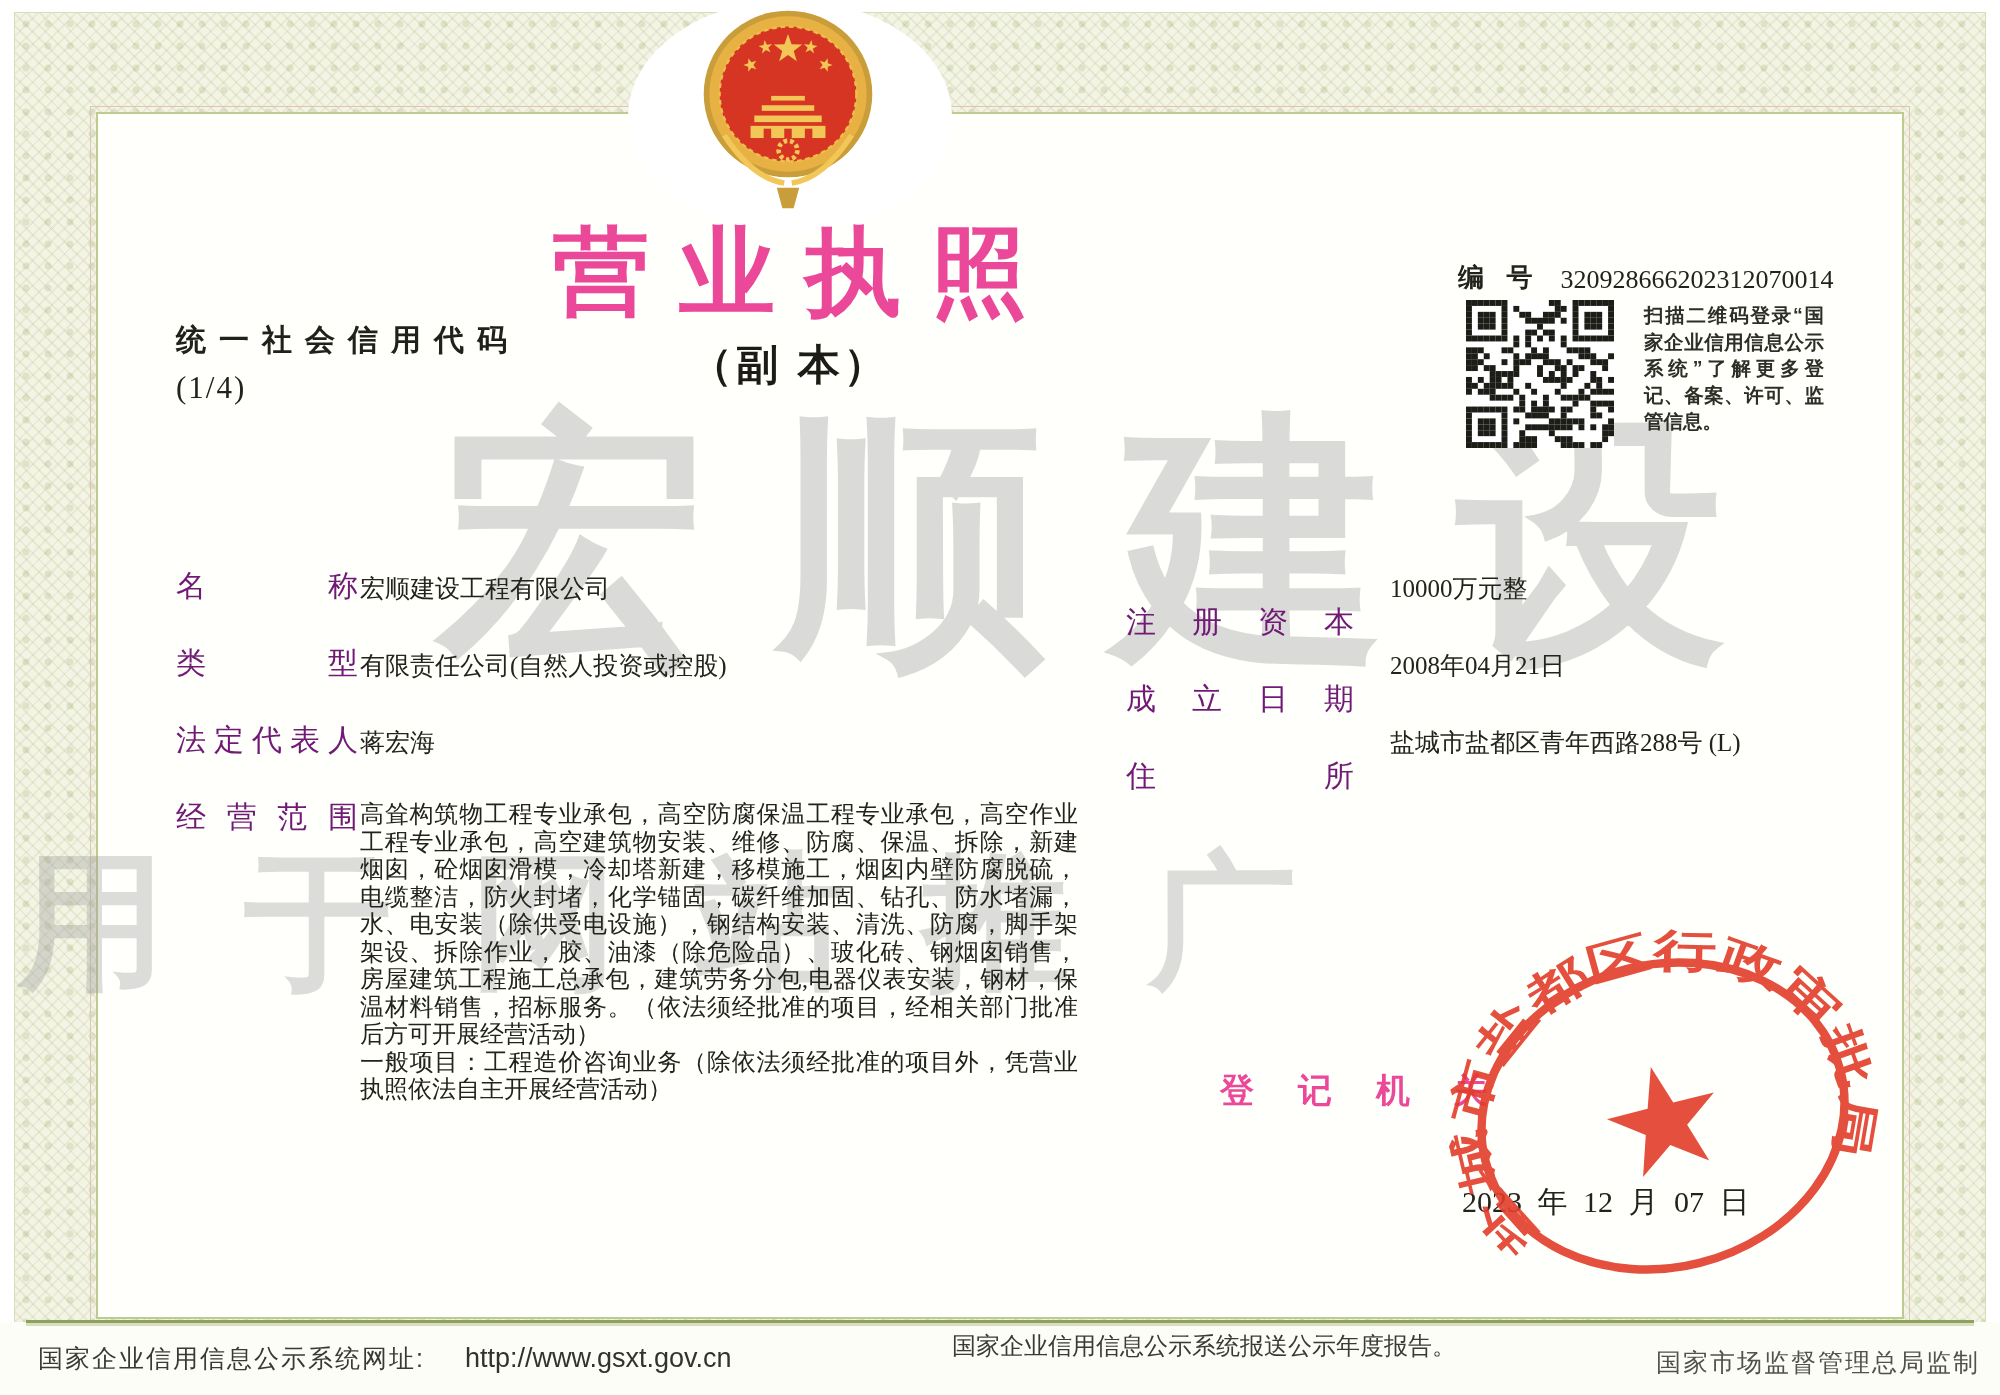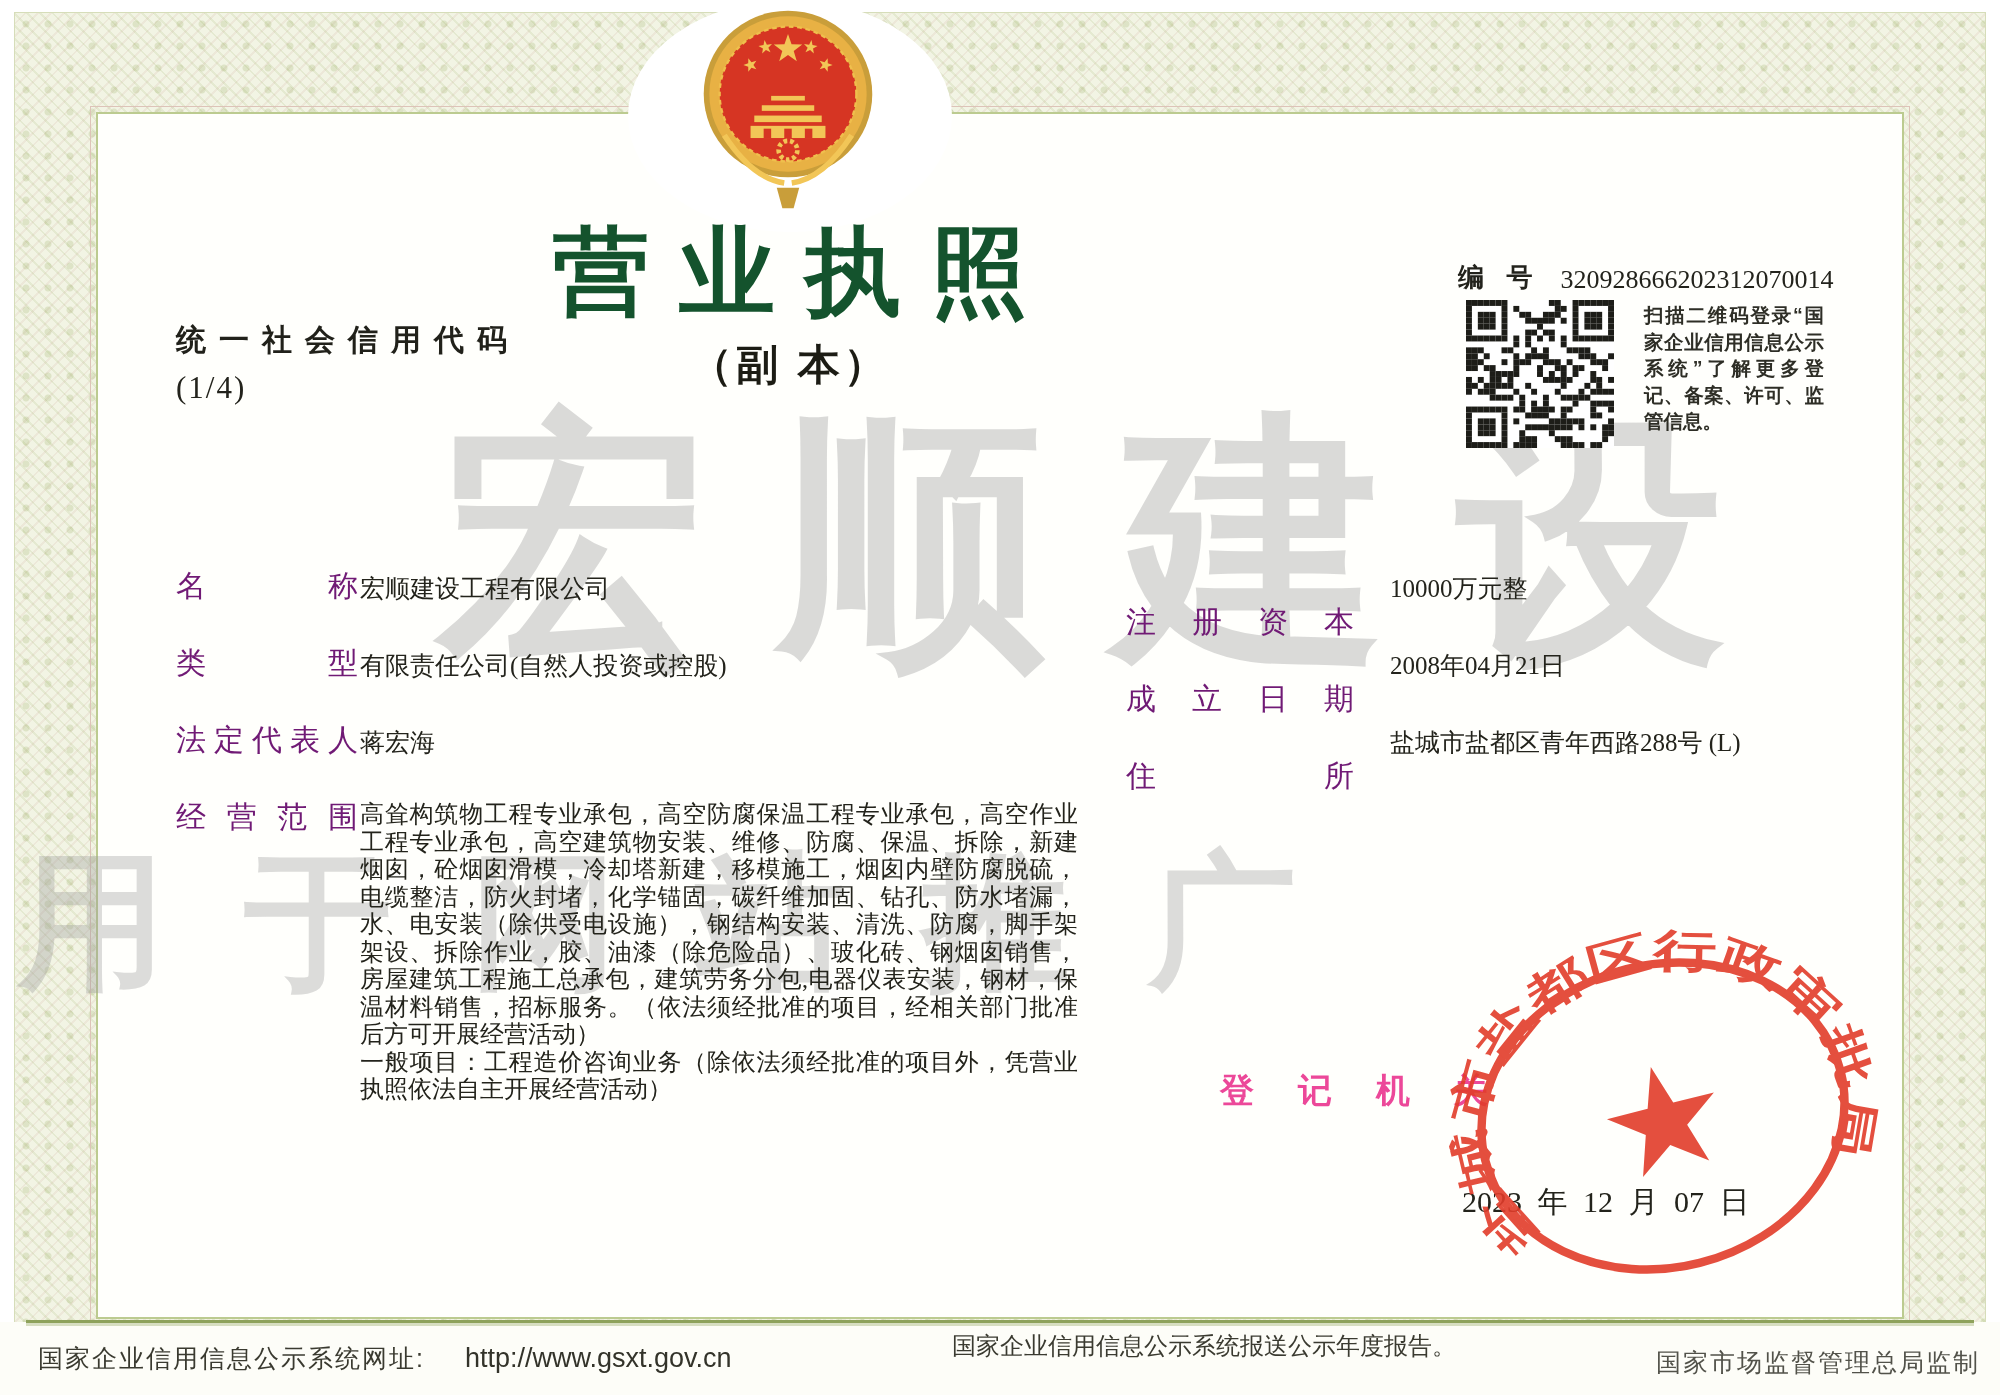--- a/index.html
+++ b/index.html
@@ -25,21 +25,21 @@
 
   
   .wm{position:absolute;z-index:4;color:#9a9a9a;pointer-events:none;white-space:nowrap;
       font-weight:700;font-family:"Liberation Sans","DejaVu Sans",sans-serif;}
   .wm-primary{left:438px;top:408px;font-size:268px;line-height:1;letter-spacing:72px;opacity:.36;}
   .wm-secondary{left:18px;top:848px;font-size:148px;line-height:1;letter-spacing:78px;opacity:.34;}
 
   
   .emblem{position:absolute;left:694px;top:6px;width:188px;height:206px;z-index:5;}
   .title-wrap{position:absolute;left:290px;top:222px;width:1000px;text-align:center;z-index:5;}
-  .title{font-size:96px;font-weight:900;letter-spacing:30px;text-indent:30px;color:#14532d;line-height:1.05;}
+  .title{font-size:96px;font-weight:900;letter-spacing:30px;text-indent:30px;color:#ec4899;line-height:1.05;}
   .subtitle{font-size:42px;font-weight:700;letter-spacing:4px;color:#1c1c14;margin-top:14px;}
 
   .credit-label{position:absolute;left:176px;top:320px;font-size:30px;font-weight:900;letter-spacing:13px;z-index:5;}
   .credit-value{position:absolute;left:176px;top:370px;z-index:5;display:flex;gap:48px;
     font-family:"Liberation Serif","DejaVu Serif",serif;font-size:31px;letter-spacing:2px;color:#23231c;}
 
   .serial{position:absolute;left:1458px;top:260px;z-index:5;display:flex;gap:20px;
     font-family:"Liberation Serif","DejaVu Serif",serif;font-size:26px;color:#23231c;align-items:flex-end;}
   .serial .lab{letter-spacing:8px;font-weight:700;}
   .qr{position:absolute;left:1466px;top:300px;width:148px;height:148px;z-index:5;background:#fff;}

